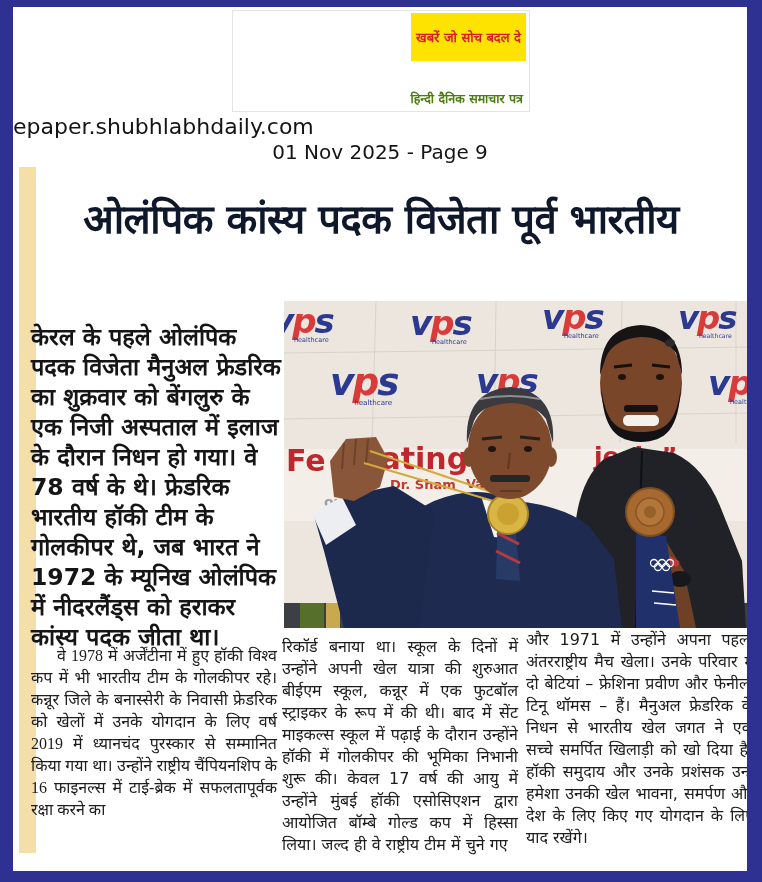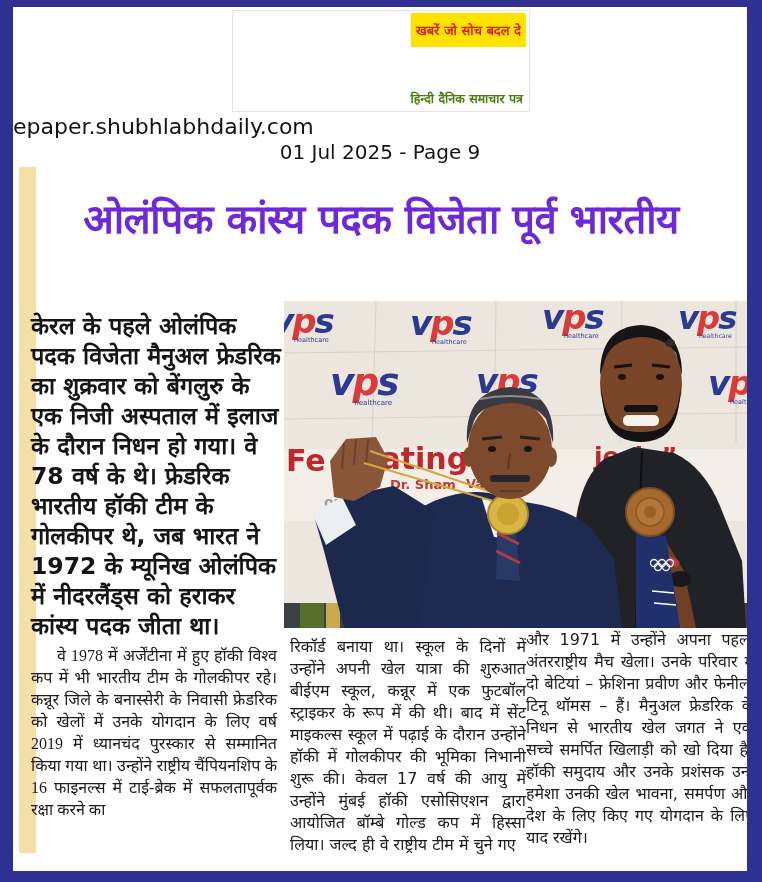--- a/index.html
+++ b/index.html
@@ -2,35 +2,35 @@
 <html><head>
 <meta charset="utf-8">
 <style>
   html,body{margin:0;padding:0;}
   body{font-family:"DejaVu Sans","Liberation Sans",sans-serif;}
   .page{position:relative;width:762px;height:882px;background:#2e3192;overflow:hidden;}
   .content{position:absolute;left:13px;top:7px;width:734px;height:864px;background:#ffffff;overflow:hidden;}
   .left-strip{position:absolute;left:6px;top:160px;width:17px;height:686px;background:#f4dfa9;}
   
   .masthead-panel{position:absolute;left:219px;top:3px;width:296px;height:100px;background:#fff;border:1px solid #e6e4e1;}
-  .tagline{position:absolute;top:2px;right:3px;background:#ffe300;color:#d5201f;font-weight:bold;font-size:13px;padding:8px 5px;white-space:nowrap;}
+  .tagline{position:absolute;top:2px;right:3px;background:#ffe300;color:#d5201f;font-weight:bold;font-size:13px;padding:15px 5px;white-space:nowrap;}
   .logo-row{position:absolute;left:0;right:0;top:20px;display:flex;align-items:center;justify-content:center;gap:3px;}
   .logo-word{color:#e32722;font-size:54px;font-weight:800;line-height:1;letter-spacing:-1px;}
   .masthead-subtitle{position:absolute;right:6px;bottom:4px;color:#4d7c0f;font-size:12.5px;font-weight:bold;white-space:nowrap;}
   .site-line{position:absolute;left:0;top:107px;width:100%;text-align:left;font-size:22px;color:#141414;}
   .date-line{position:absolute;left:0;top:133px;width:100%;text-align:center;font-size:20px;color:#141414;}
   
-  .headline{position:absolute;left:18px;top:158px;width:700px;text-align:center;color:#6d28d9;font-weight:800;font-size:40px;line-height:54px;letter-spacing:-0.5px;}
+  .headline{position:absolute;left:18px;top:158px;width:700px;text-align:center;color:#0f172a;font-weight:800;font-size:40px;line-height:54px;letter-spacing:-0.5px;}
   .headline span{display:block;}
   
   .dateline{position:absolute;left:22px;top:292px;width:242px;font-size:16.5px;color:#101010;text-indent:22px;}
-  .lead{position:absolute;left:18px;top:304px;width:250px;font-size:23.5px;line-height:30px;font-weight:600;color:#151515;text-align:left;}
+  .lead{position:absolute;left:18px;top:315px;width:250px;font-size:23.5px;line-height:30px;font-weight:600;color:#151515;text-align:left;}
   .para{font-size:16px;line-height:22px;color:#1c1c1c;text-align:justify;}
   .para1{position:absolute;left:18px;top:638px;width:246px;text-indent:26px;font-family:Liberation Serif, serif;}
-  .para2{position:absolute;left:277px;top:629px;width:236px;}
+  .para2{position:absolute;left:269px;top:629px;width:236px;}
   .para3{position:absolute;left:513px;top:622px;width:228px;}
   
   .photo{position:absolute;left:271px;top:294px;width:470px;height:327px;}
   .photo svg{display:block;}
   .vps-logo{font-weight:bold;font-style:italic;letter-spacing:-2px;}
   .banner-red{fill:#c0272d;font-weight:bold;}
   .cap-red{fill:#c0392b;font-weight:bold;}
   .cap-grey{fill:#97a1ab;font-weight:bold;}
 </style>
 </head>
@@ -40,21 +40,21 @@
   <div class="content">
 
     <div class="left-strip"></div>
 
     <header>
       <div class="masthead-panel">
         <div class="tagline">खबरें जो सोच बदल दे</div>
         <div class="masthead-subtitle">हिन्दी दैनिक समाचार पत्र</div>
       </div>
       <div class="site-line">epaper.shubhlabhdaily.com</div>
-      <div class="date-line">01 Jul 2025 - Page 9</div>
+      <div class="date-line">01 Nov 2025 - Page 9</div>
     </header>
 
     <h1 class="headline">
       <span>ओलंपिक कांस्य पदक विजेता पूर्व भारतीय</span>
     </h1>
 
     <div class="lead">केरल के पहले ओलंपिक पदक विजेता मैनुअल फ्रेडरिक का शुक्रवार को बेंगलुरु के एक निजी अस्पताल में इलाज के दौरान निधन हो गया। वे 78 वर्ष के थे। फ्रेडरिक भारतीय हॉकी टीम के गोलकीपर थे, जब भारत ने 1972 के म्यूनिख ओलंपिक में नीदरलैंड्स को हराकर कांस्य पदक जीता था।</div>
     <div class="para para1">वे 1978 में अर्जेंटीना में हुए हॉकी विश्व कप में भी भारतीय टीम के गोलकीपर रहे। कन्नूर जिले के बनास्सेरी के निवासी फ्रेडरिक को खेलों में उनके योगदान के लिए वर्ष 2019 में ध्यानचंद पुरस्कार से सम्मानित किया गया था। उन्होंने राष्ट्रीय चैंपियनशिप के 16 फाइनल्स में टाई-ब्रेक में सफलतापूर्वक रक्षा करने का</div>
 
     <div class="photo">

